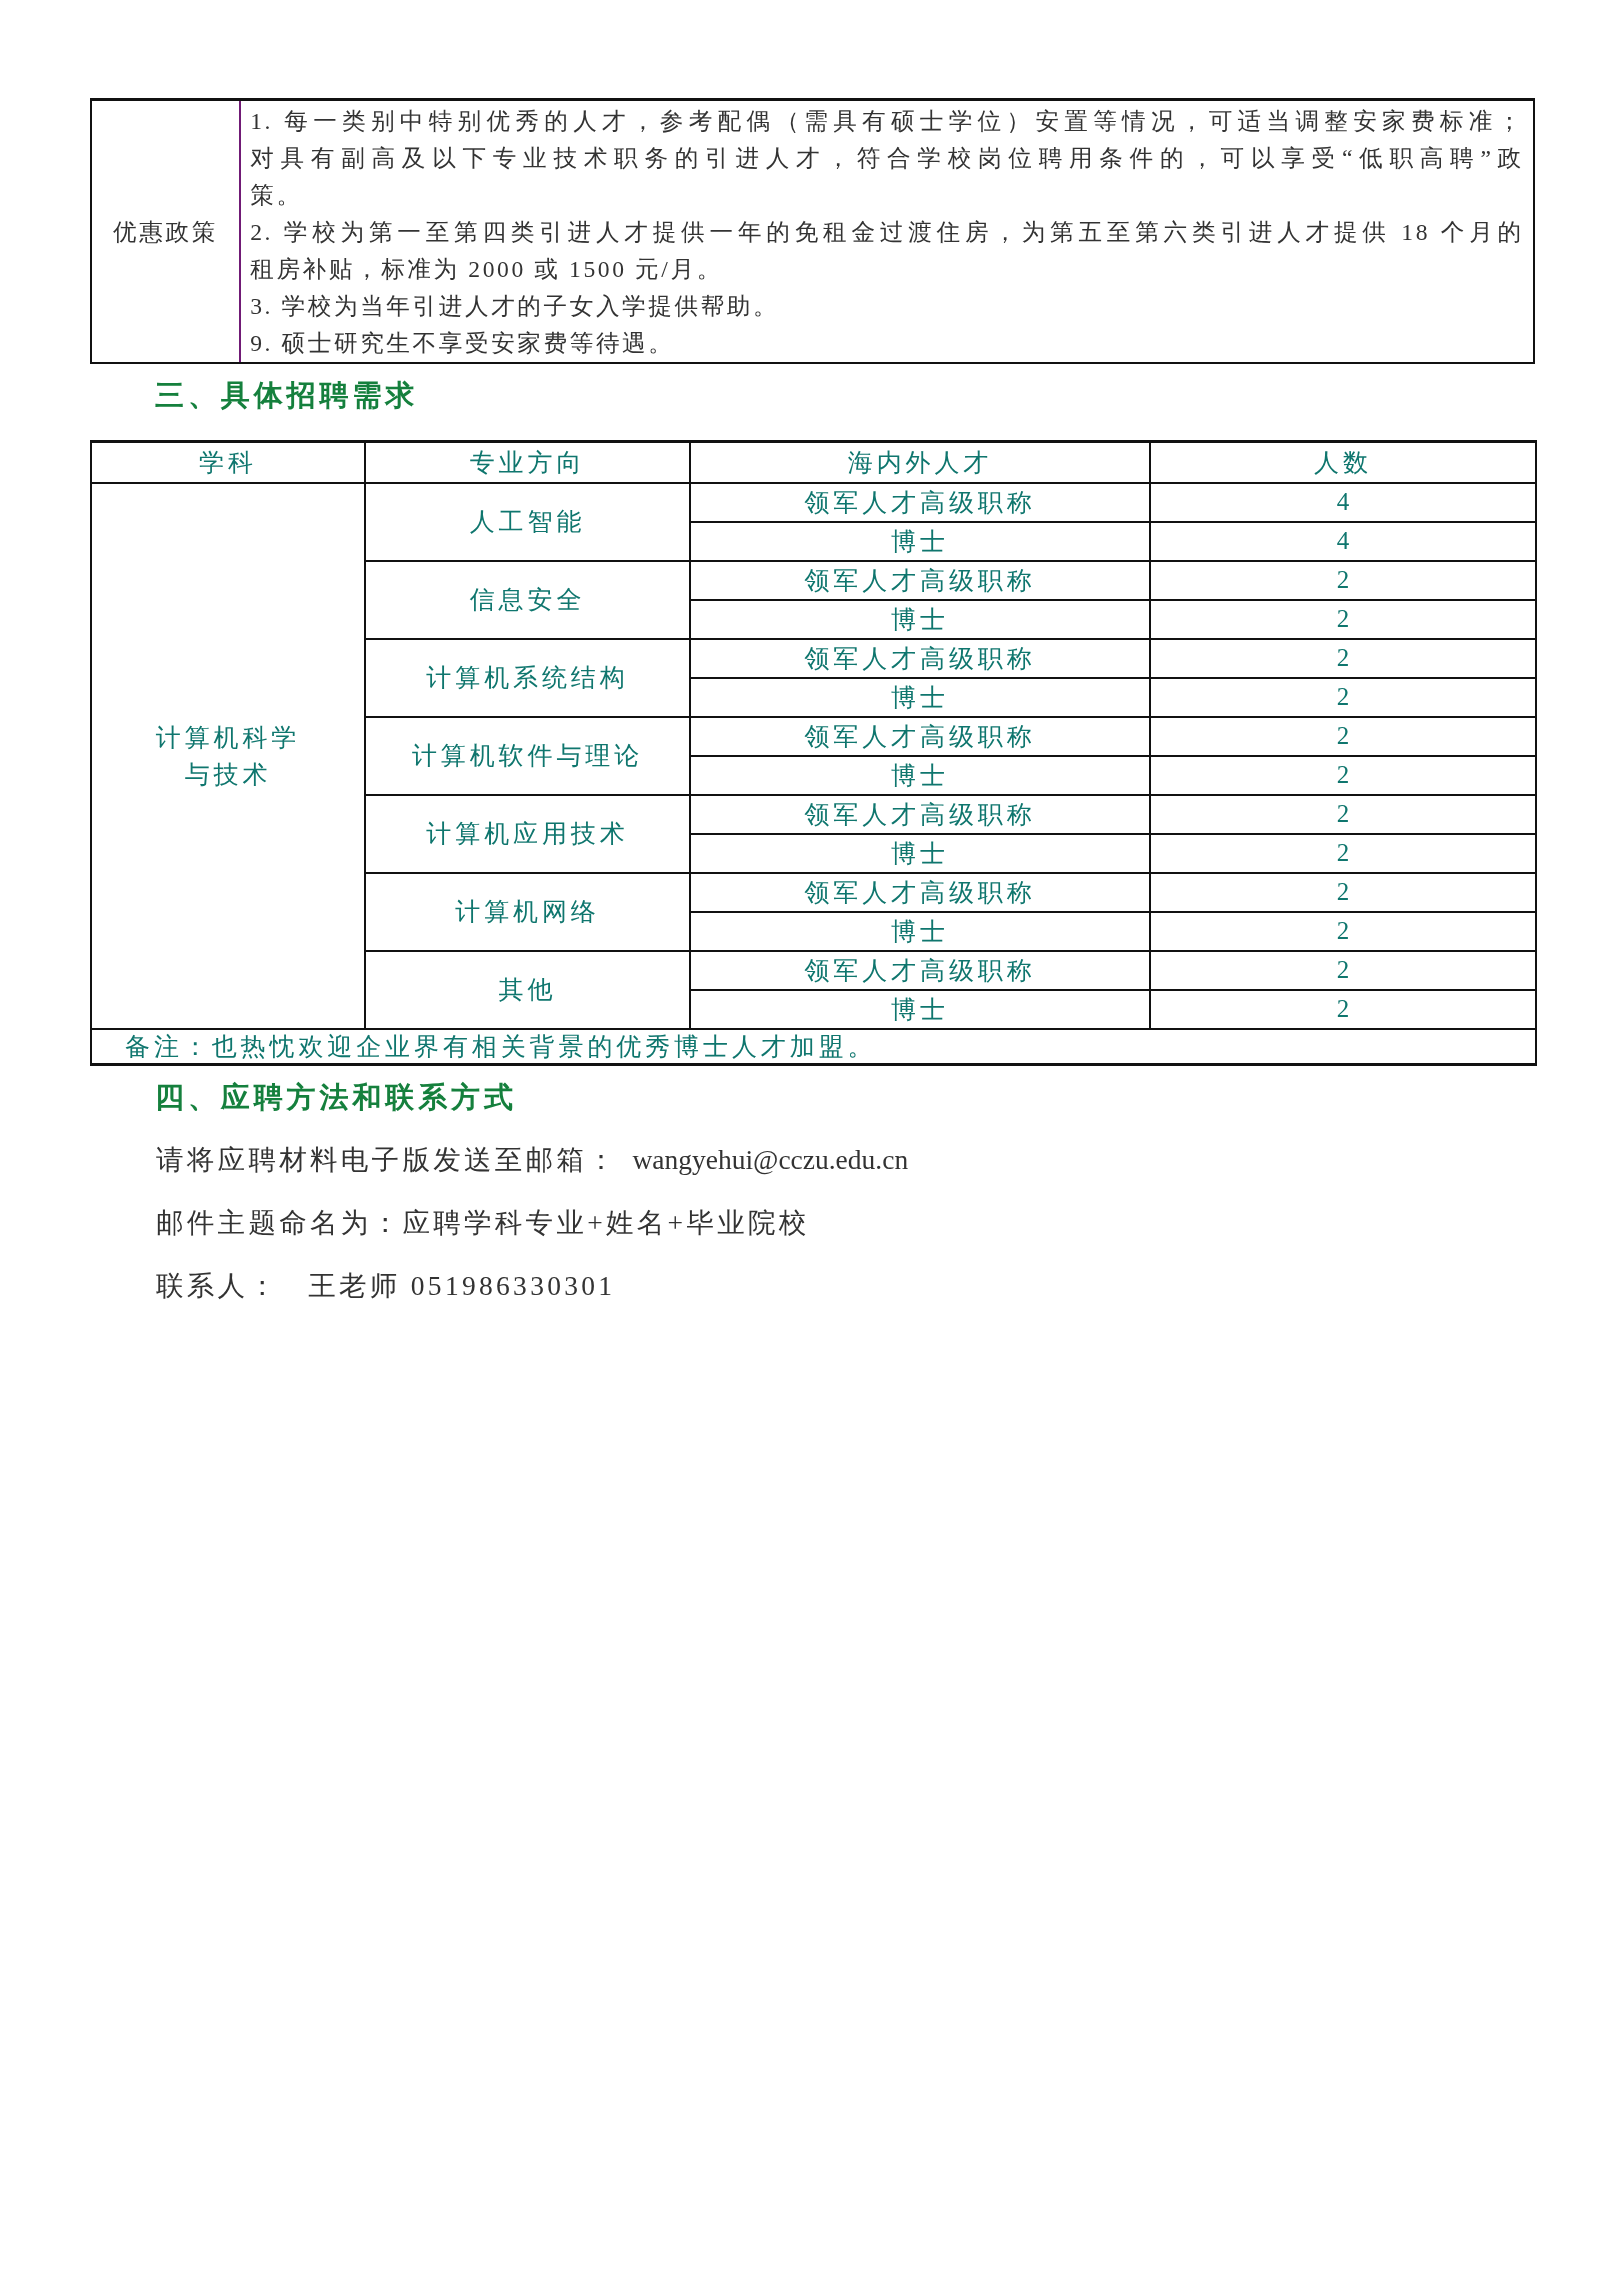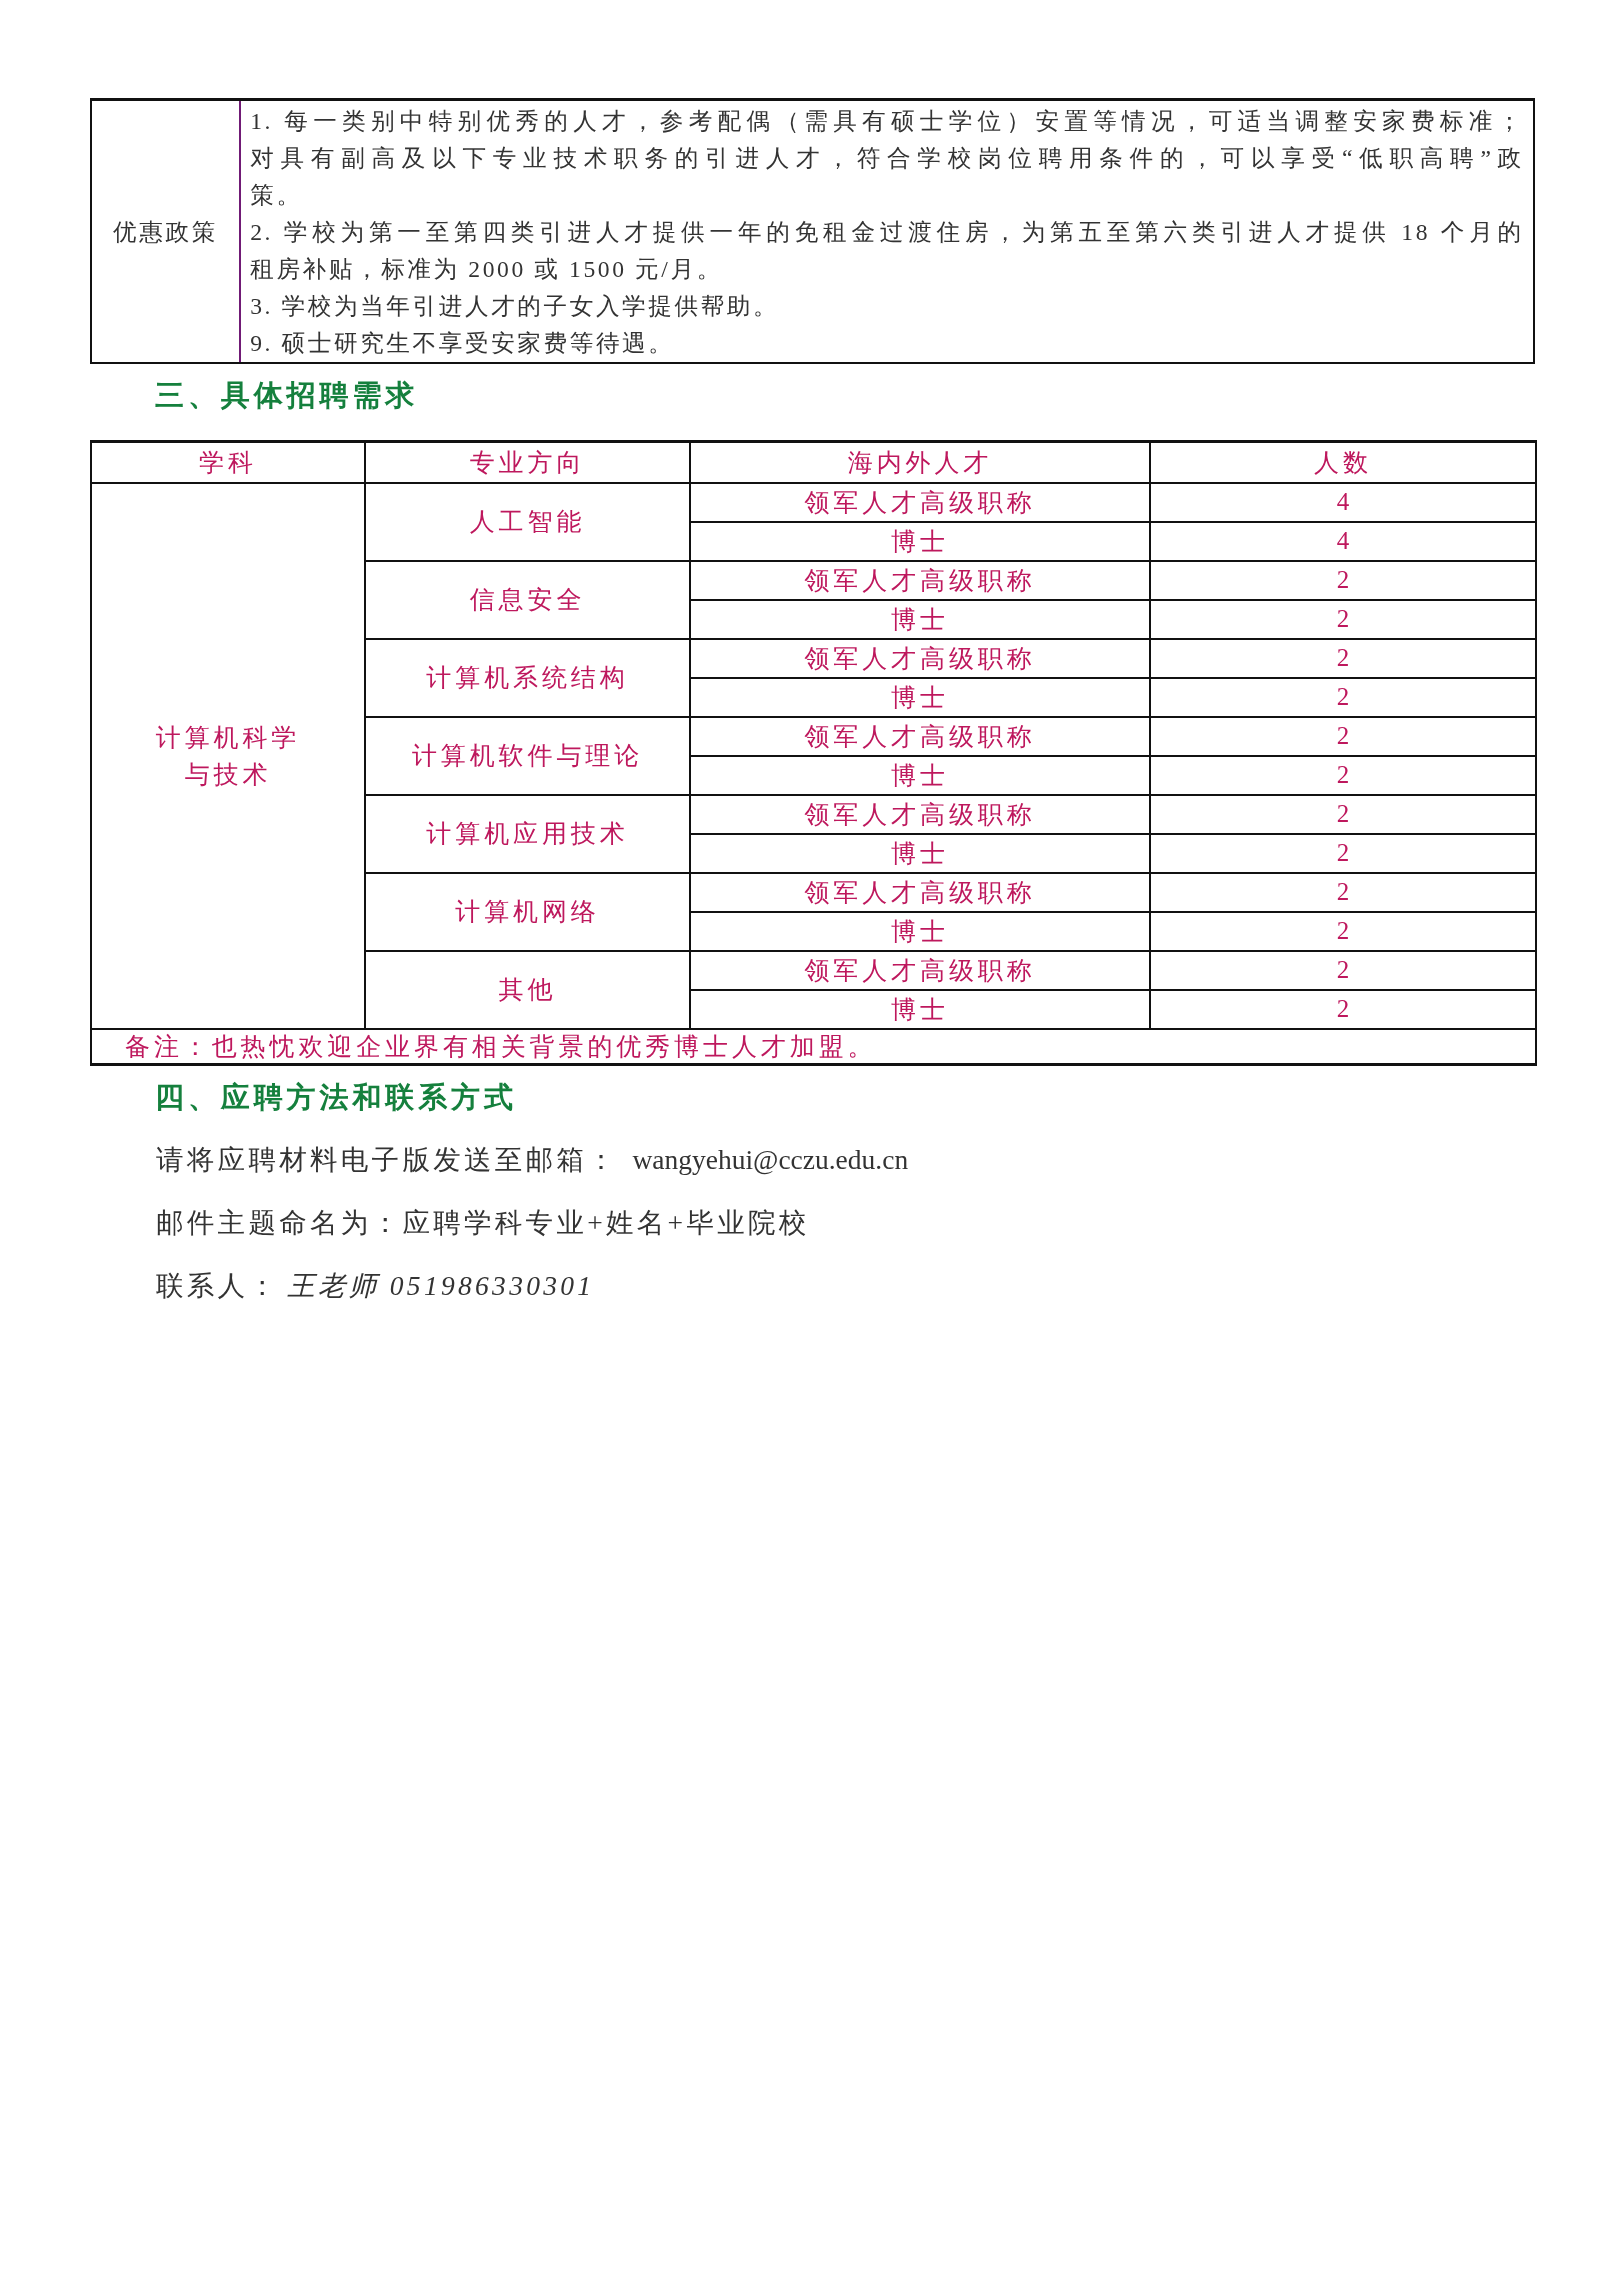--- a/index.html
+++ b/index.html
@@ -44,21 +44,21 @@
   }
   .sec3-title { top: 378px; }
   .sec4-title { top: 1080px; }
 
   
   .recruit-table {
     position: absolute; left: 90px; top: 440px;
     width: 1445px;
     border-collapse: collapse; table-layout: fixed;
     font-size: 25px; letter-spacing: 3.9px;
-    color: #be185d;
+    color: #0f766e;
     border-radius: 15px;
   }
   .recruit-table th, .recruit-table td {
     border: 2px solid #111;
     text-align: center; vertical-align: middle;
     padding: 0; font-weight: normal;
     overflow: hidden;
   }
   .recruit-table tr.head-row { height: 41px; border-top: 3.3px solid #111; border-bottom: 2.6px solid #111; }
   .recruit-table tr.data-row { height: 39px; }
@@ -68,21 +68,21 @@
   .recruit-table td.num-cell { font-family: "Liberation Serif", "DejaVu Serif", serif; letter-spacing: 0; }
   .disc-line { line-height: 37px; }
 
   
   .para {
     position: absolute; left: 156px;
     font-size: 27.5px; letter-spacing: 3.3px; line-height: 31px;
     white-space: nowrap; color: #333333; text-align: right;
   }
   .para .latin { letter-spacing: 0; margin-left: 14.4px; }
-  .para .contact-value { margin-left: 8px; font-style: italic; }
+  .para .contact-value { margin-left: 29px; }
   .p1 { top: 1144px; }
   .p2 { top: 1207px; }
   .p3 { top: 1270px; }
 </style>
 </head>
 <body>
 
 <div class="page">
 
   <div class="policy-table">

